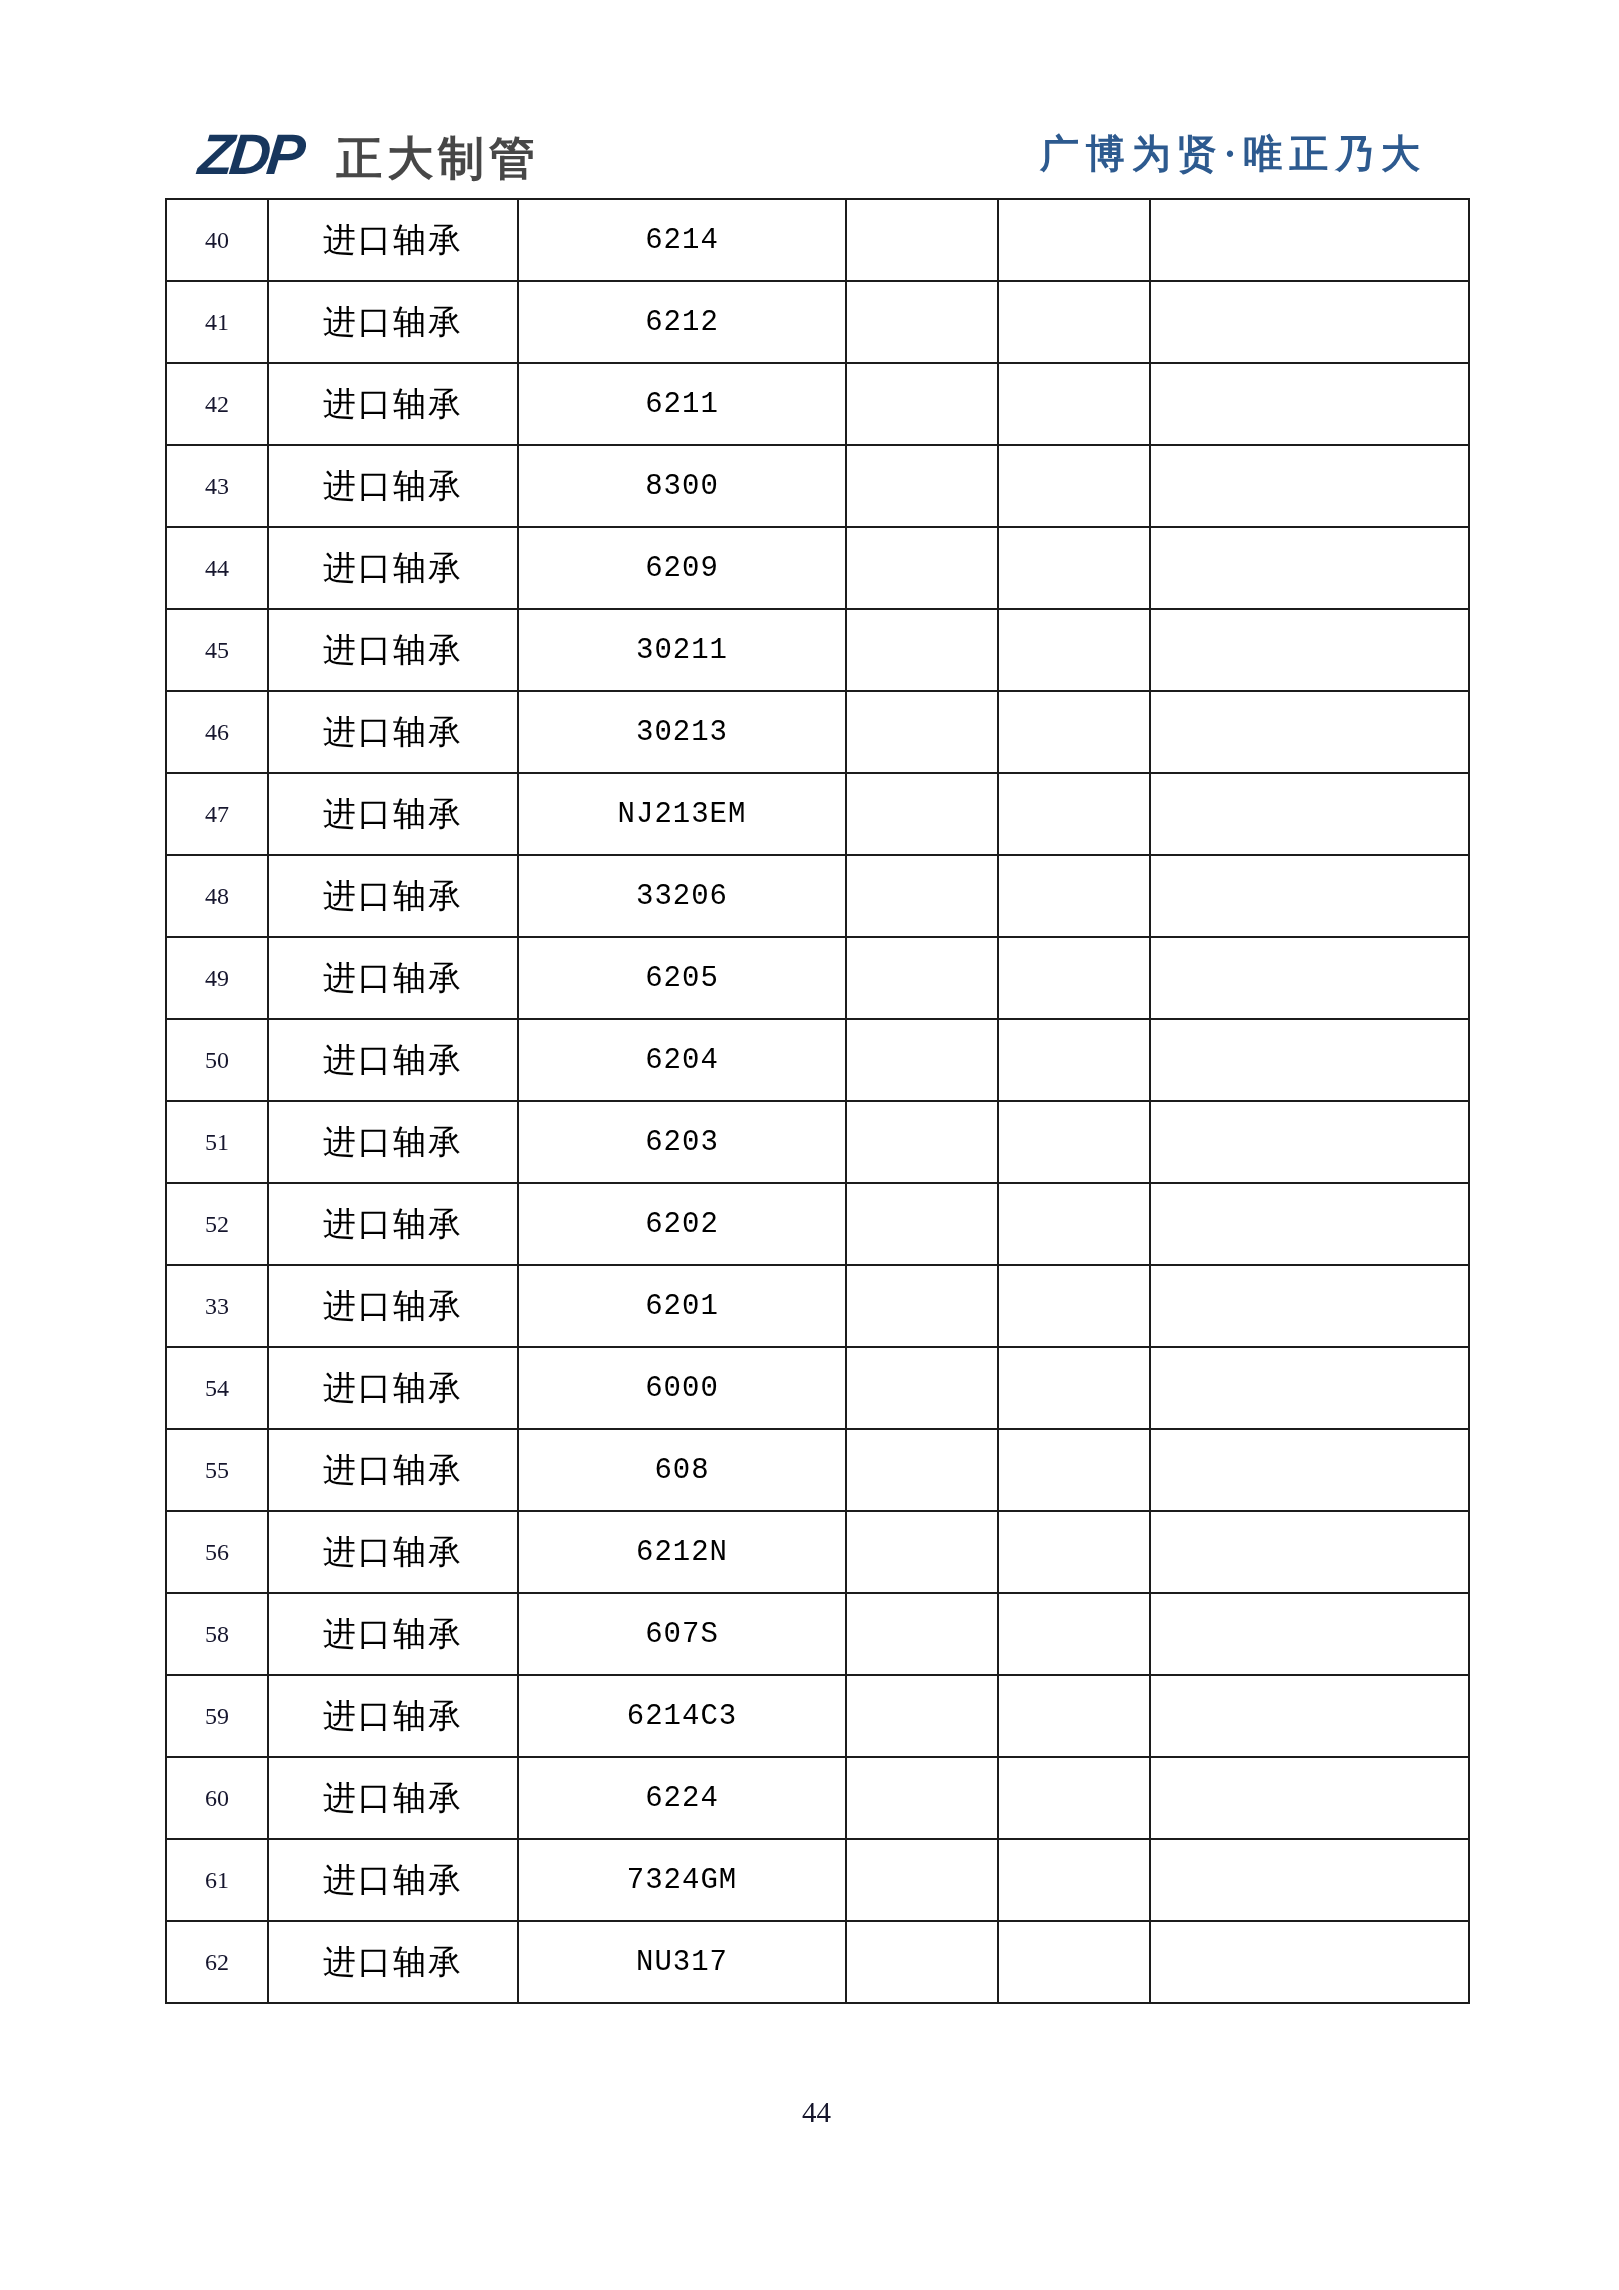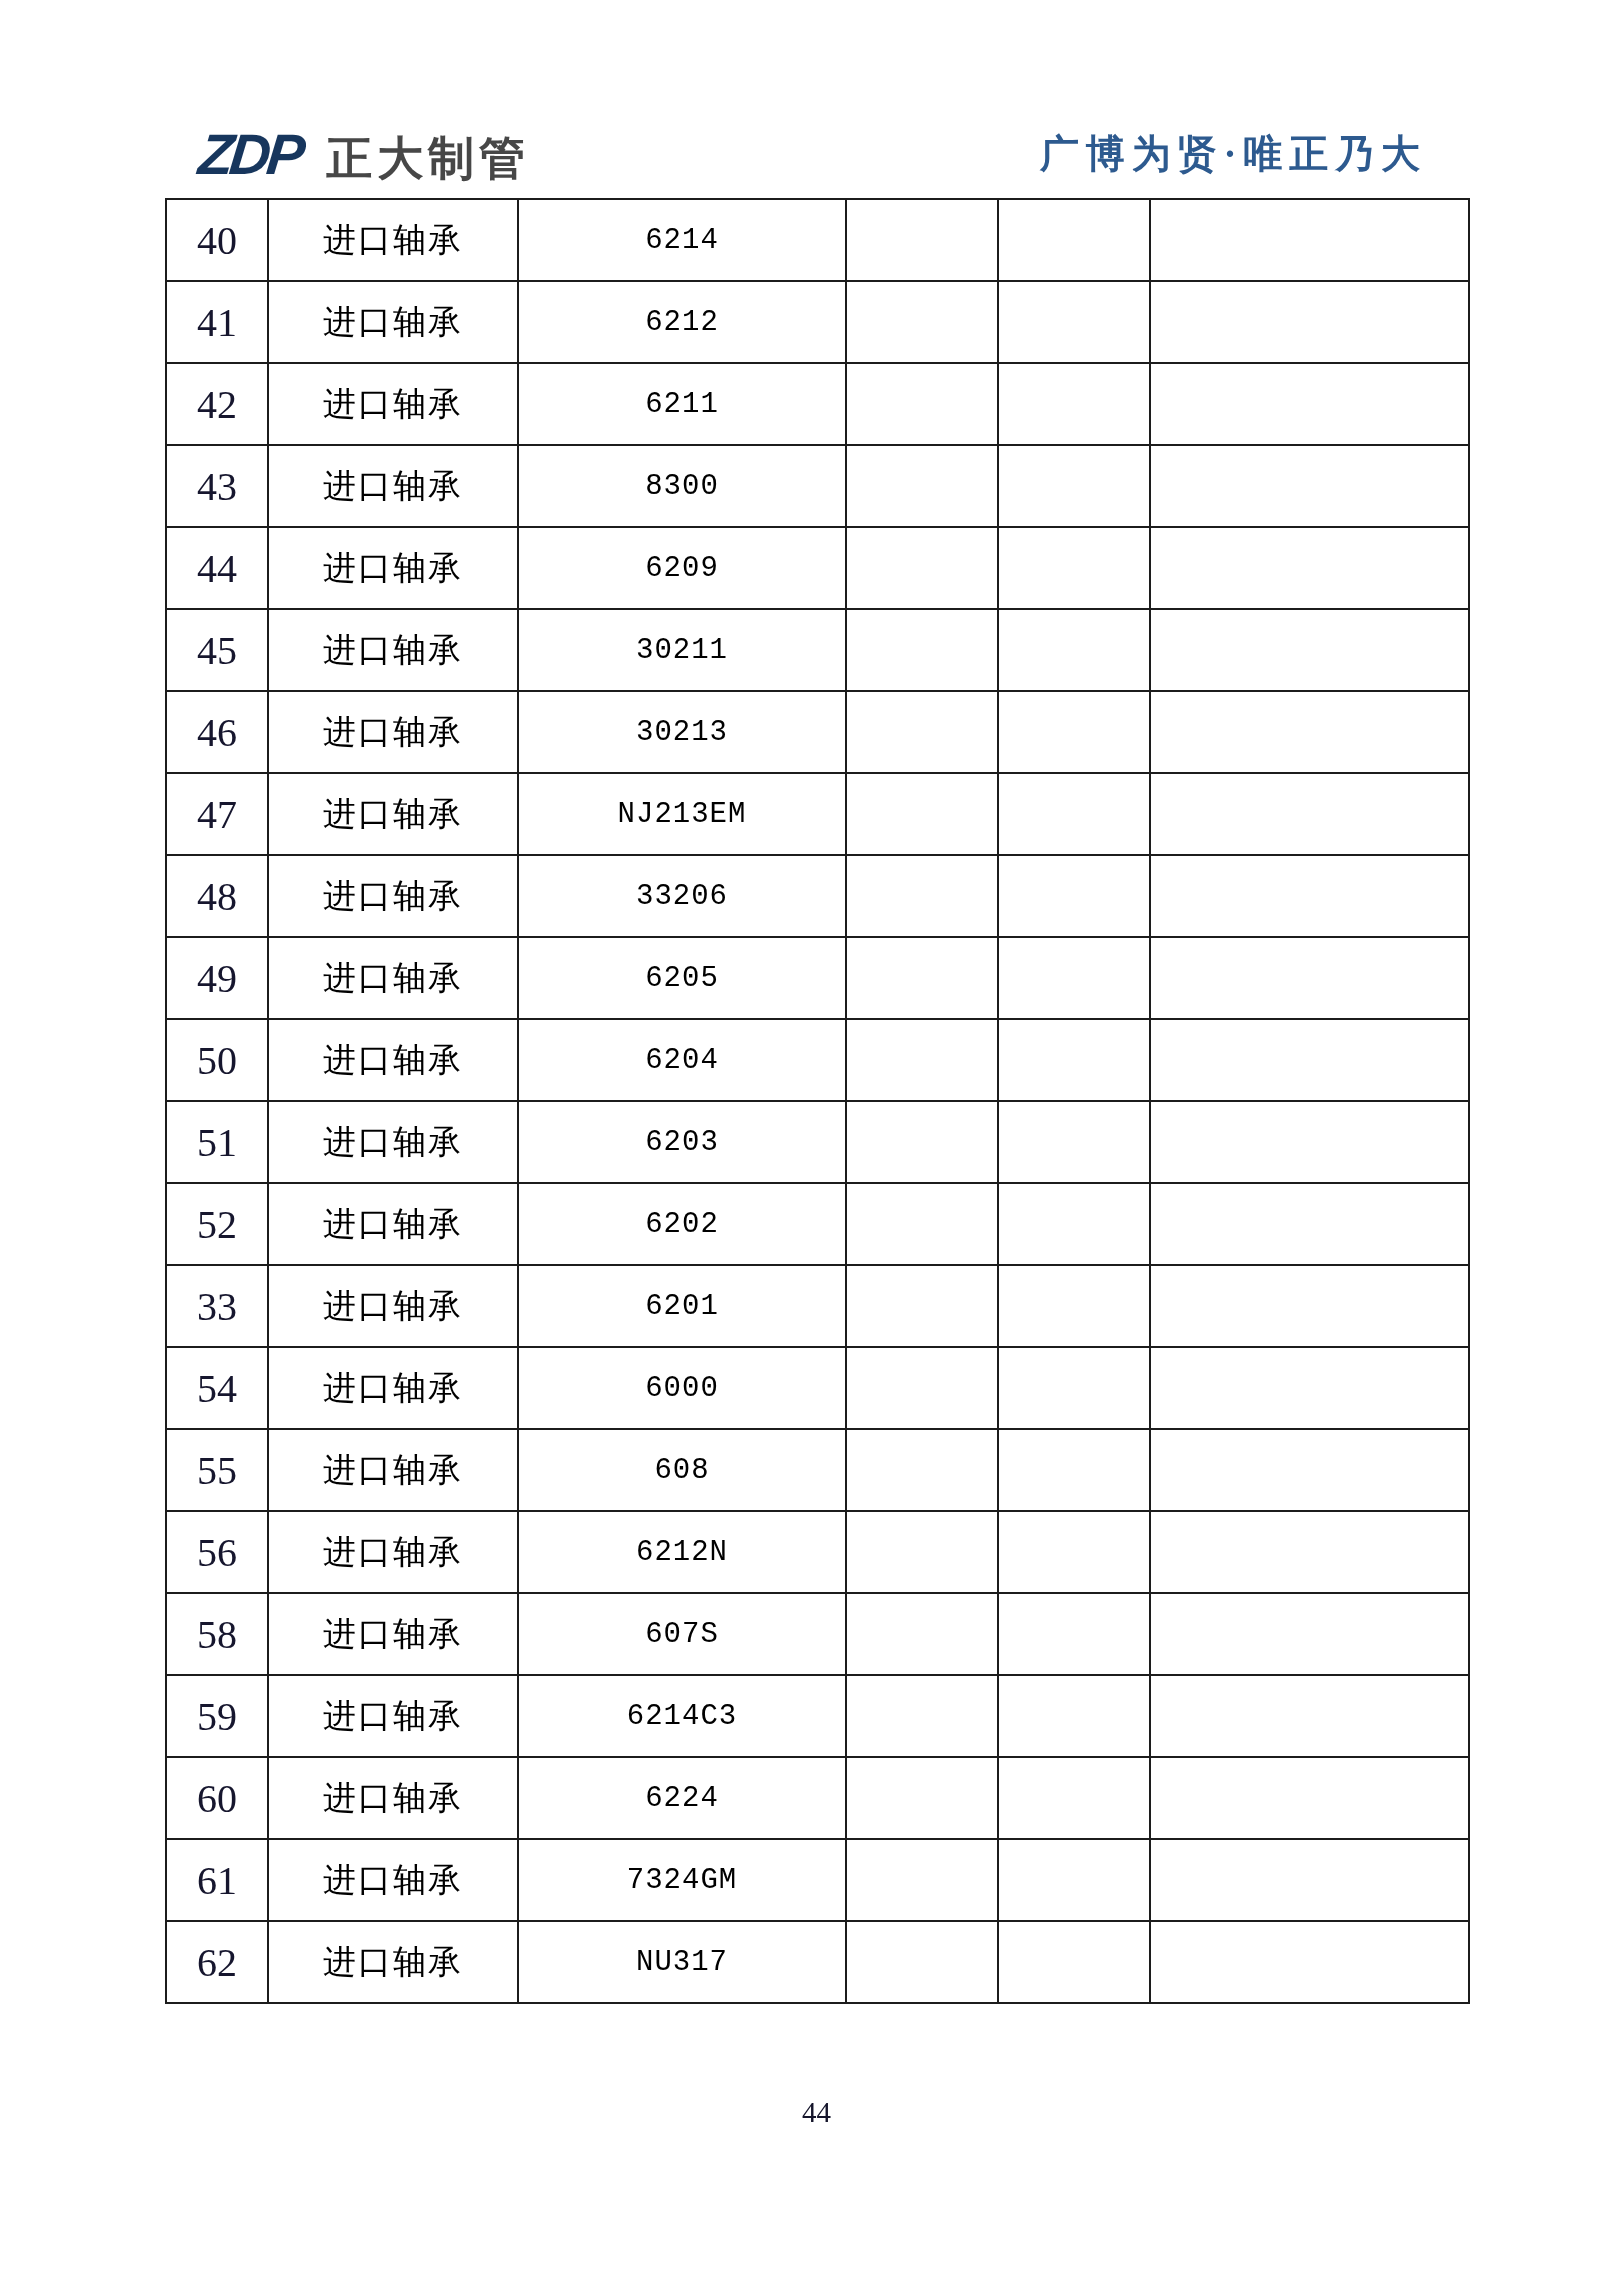--- a/index.html
+++ b/index.html
@@ -45,21 +45,21 @@
     color:var(--navy);
     transform:skewX(-6deg);
   }
   .logo-name{
     font-family:"Liberation Sans", sans-serif;
     font-weight:700;
     font-size:46px;
     line-height:88px;
     letter-spacing:4.9px;
     color:var(--gray);
-    margin-left:25px;
+    margin-left:35px;
   }
   .slogan{
     position:absolute;
     right:192px; top:0;
     height:88px;
     line-height:88px;
     font-family:"Liberation Serif", serif;
     font-weight:600;
     font-size:39px;
     letter-spacing:6.9px;
@@ -77,21 +77,21 @@
   .parts-table td{
     border:2px solid var(--border);
     text-align:center;
     vertical-align:middle;
     height:82px;
     overflow:hidden;
     white-space:nowrap;
   }
   .cell-no{
     font-family:"Liberation Serif", serif;
-    font-size:40px;
+    font-size:24px;
     color:#16162e;
   }
   .cell-category{
     font-family:"Liberation Serif", serif;
     font-size:33px;
     color:#000000;
     letter-spacing:2px;
   }
   .cell-part{
     font-family:"Liberation Mono", monospace;

